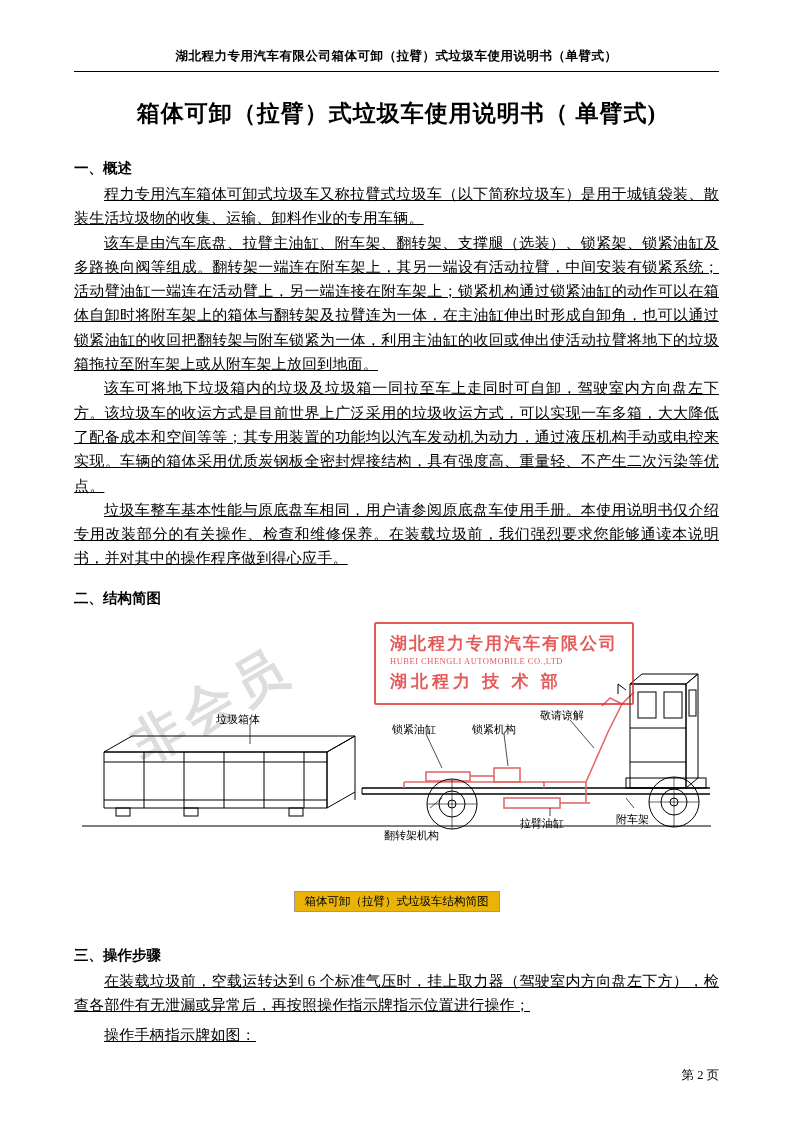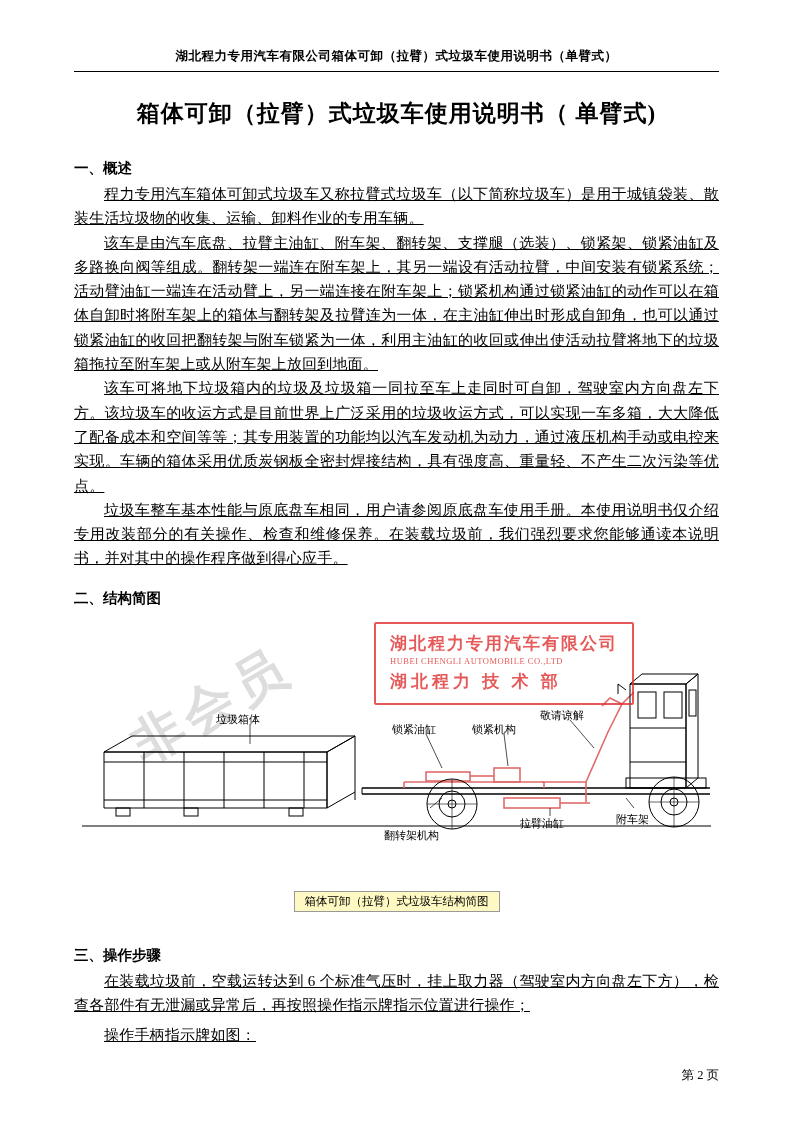--- a/index.html
+++ b/index.html
@@ -67,21 +67,21 @@
   .diagram-caption {
     text-align: center;
     font-size: 11.5px;
     border: 1px solid #999;
     display: inline-block;
     padding: 2px 10px;
     position: absolute;
     left: 50%;
     transform: translateX(-50%);
     bottom: 0px;
-    background: #fef9c3;
+    background: #eab308;
   }
   .fig-label {
     position: absolute;
     font-size: 11px;
     color: #000;
     white-space: nowrap;
   }
   
   .wm {
     position: absolute;

